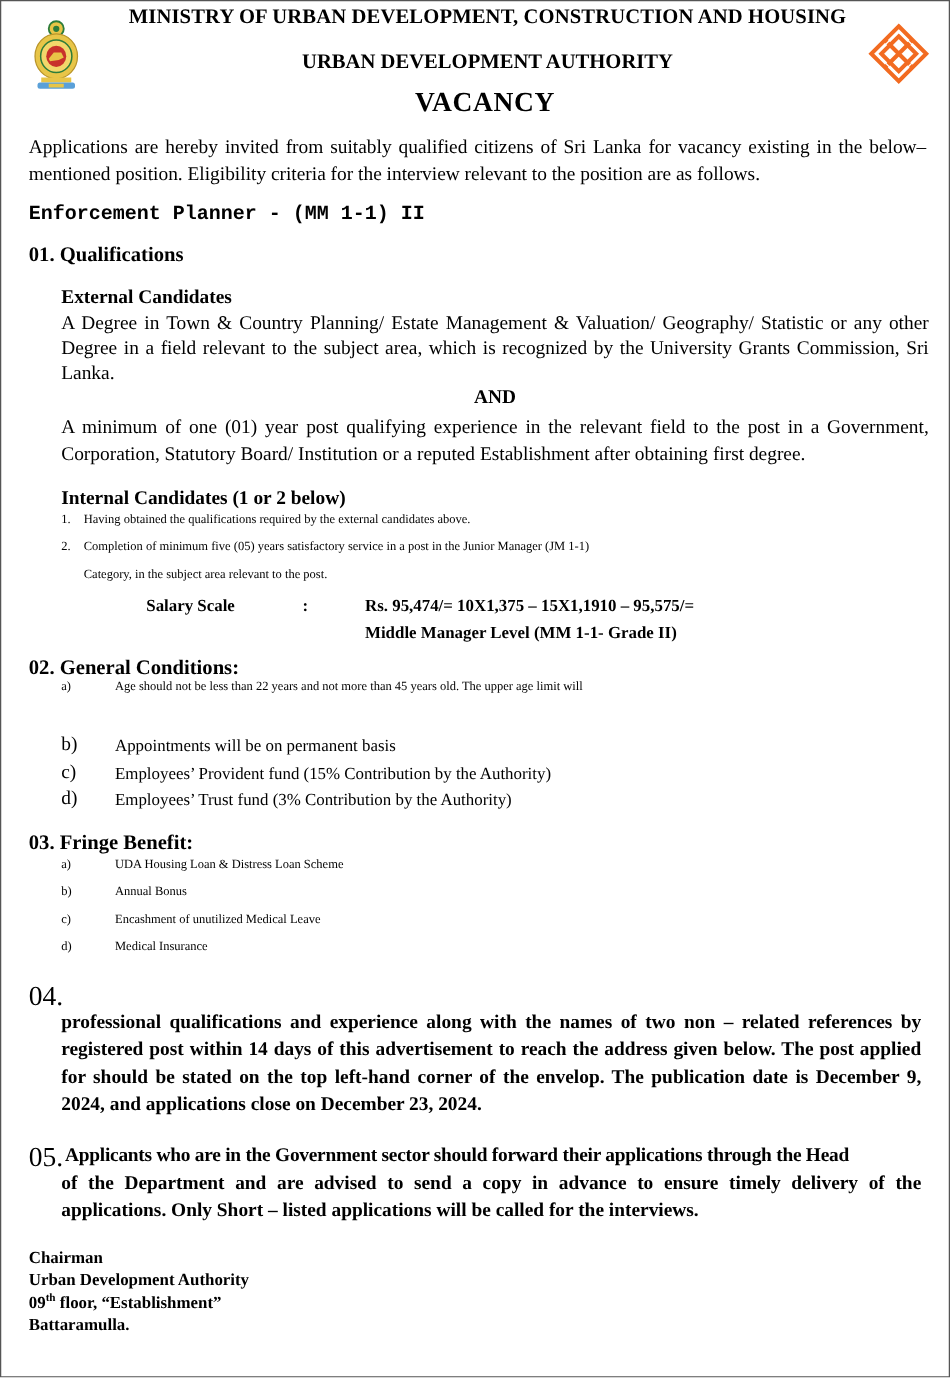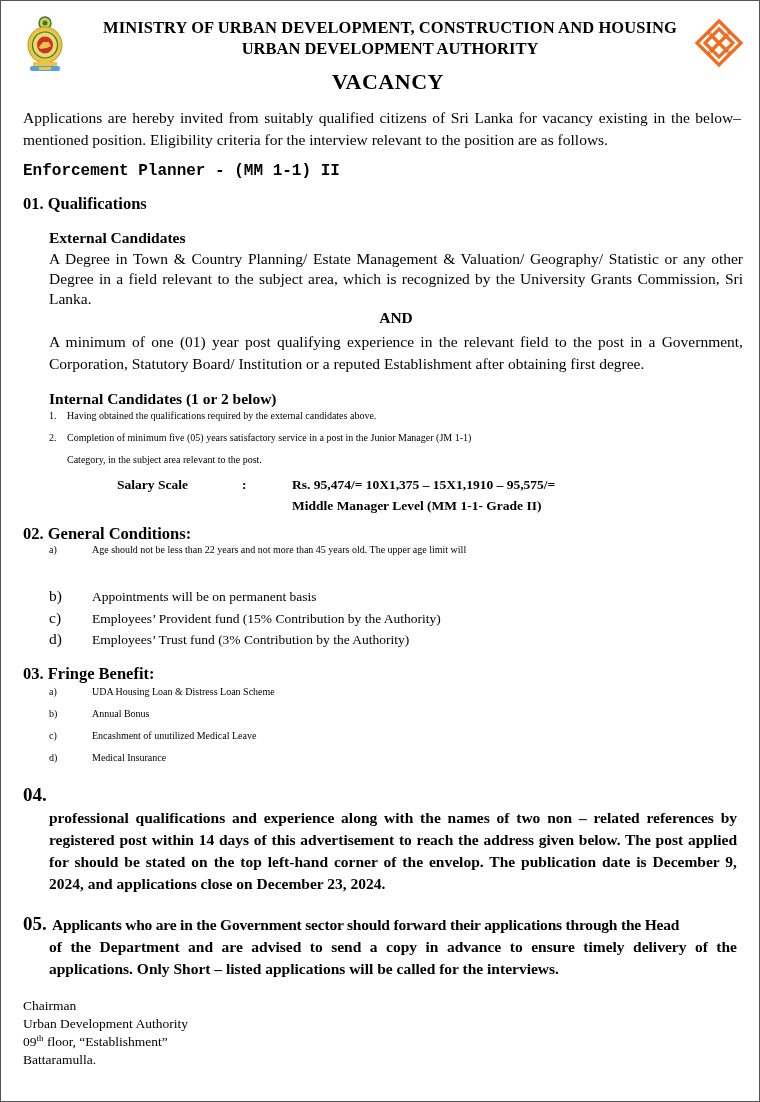--- a/index.html
+++ b/index.html
@@ -6,39 +6,39 @@
   body {
     width: 760px; height: 1102px; position: relative; overflow: hidden;
     font-family: "Liberation Serif", "DejaVu Serif", serif; color: #000;
   }
   .frame {
     position: absolute; left: 0; top: 0; width: 758px; height: 1100px;
     border: 1px solid #555; background: #fff;
   }
   .abs { position: absolute; }
   .b { font-weight: bold; }
-  .hdr1 { left: 0; width: 760px; top: 17px; text-align: center; font-size: 16.5px; font-weight: bold; letter-spacing: 0.1px; }
+  .hdr1 { left: 0; width: 760px; top: 2px; text-align: center; font-size: 16.5px; font-weight: bold; letter-spacing: 0.1px; }
   .hdr1 span { display: inline-block; margin-left: 18px; }
   .hdr2 { left: 0; width: 760px; top: 38px; text-align: center; font-size: 16.5px; font-weight: bold; }
   .hdr2 span { display: inline-block; margin-left: 18px; }
   .title { left: 0; width: 760px; top: 68px; text-align: center; font-size: 22px; font-weight: bold; letter-spacing: 0.5px; }
   .title span { display: inline-block; margin-left: 14px; }
   .para { font-size: 15.5px; line-height: 22px; text-align: justify; }
   .emblem { left: 24px; top: 14px; width: 40px; height: 60px; }
   .uda-logo { left: 692px; top: 16px; width: 52px; height: 54px; }
   .ind { left: 48px; width: 694px; }
   .sec-head { font-size: 16.5px; font-weight: bold; }
   .sub-head { font-size: 15.5px; font-weight: bold; }
   .row { font-size: 10px; }
   .row .lbl { position: absolute; left: 48px; }
   .row .txt { position: absolute; left: 91px; width: 650px; }
   .row-sm { font-size: 13.5px; }
   .bold-para { font-size: 15.5px; font-weight: bold; line-height: 22px; text-align: justify; }
-  .num { font-size: 19px; font-weight: bold; }
-  .addr { font-size: 13.5px; font-weight: normal; line-height: 18px; }
+  .num { font-size: 22px; font-weight: normal; }
+  .addr { font-size: 13.5px; font-weight: bold; line-height: 18px; }
   sup { font-size: 9px; vertical-align: super; line-height: 0; }
 </style>
 </head>
 <body>
 
 <div class="frame">
 
   <svg class="abs emblem" viewBox="0 0 40 60">
     <circle cx="20" cy="8" r="6" fill="#E8C547" stroke="#2E7D3A" stroke-width="1.5"></circle>
     <circle cx="20" cy="8" r="2.5" fill="#2E7D3A"></circle>

